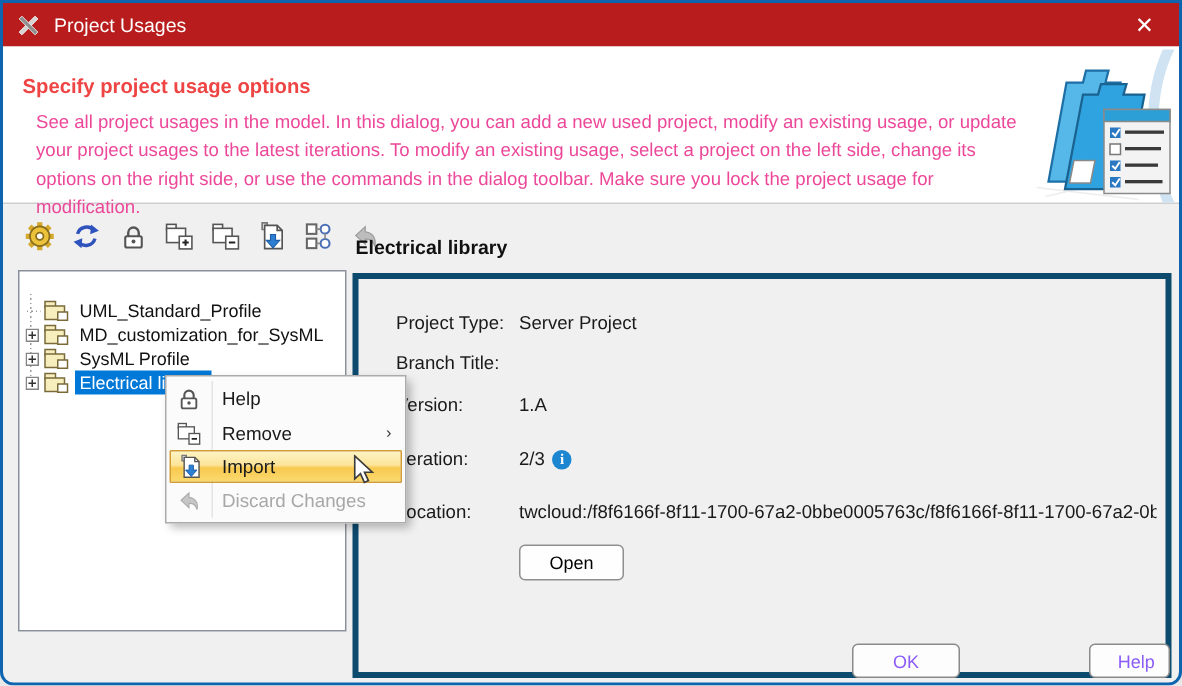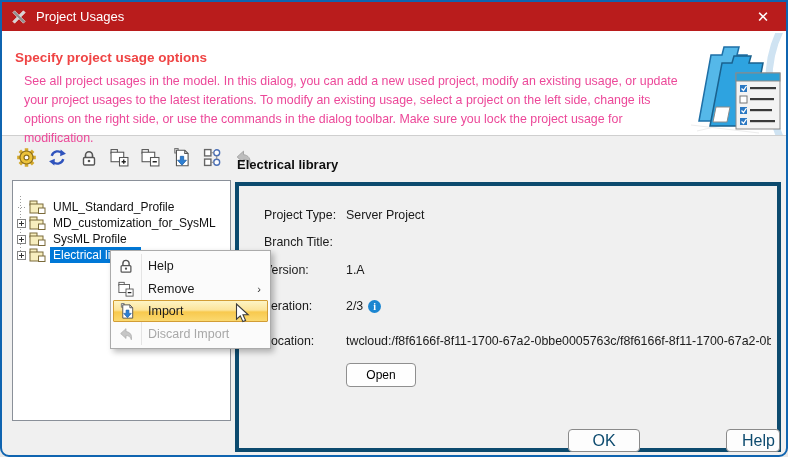--- a/index.html
+++ b/index.html
@@ -49,21 +49,21 @@
   .f-lbl { width:82px; flex:0 0 auto; }
   .f-val { overflow:hidden; text-overflow:clip; }
   .info-ic { display:inline-block; width:13px; height:13px; border-radius:50%; background:#1c86d1;
              color:#fff; font-size:10px; font-weight:bold; font-family:"Liberation Serif",serif;
              text-align:center; line-height:13px; margin-left:5px; flex:0 0 auto; }
   .open-btn { position:absolute; left:107px; top:177px; width:70px; height:24px; background:#fefefe;
               border:1px solid #8f8f8f; border-radius:4px; font-size:12px; font-family:Liberation Sans, sans-serif; }
 
   
   .btn { position:absolute; top:427px; height:23px; background:#fdfdfd; border:1px solid #8a8a8a;
-         border-radius:4px; font-size:16px; font-family:inherit; color:#0c4a6e; }
+         border-radius:4px; font-size:12px; font-family:inherit; color:#8b5cf6; }
   .btn-ok { left:566px; width:72px; }
   .btn-cancel { left:646px; width:70px; }
   .btn-help { left:724px; width:54px;padding-left:15px; }
 
   
   .menu { position:absolute; left:108px; top:248px; width:161px; background:#fbfbfb;
           border:1px solid #ababab; box-shadow:3px 3px 6px rgba(0,0,0,0.28); padding:3px 0; z-index:50; }
   .menu-sep { position:absolute; left:30px; top:3px; bottom:3px; width:1px; background:#e4e4e4; }
   .mrow { position:relative; height:23px; display:flex; align-items:center; font-size:12.5px; color:#1a1a1a; }
   .micon { width:30px; display:flex; justify-content:center; flex:0 0 auto; }
@@ -318,21 +318,21 @@
       <span class="mlabel">Import</span>
     </div>
 
 
     <div class="mrow disabled">
       <span class="micon">
           <svg width="16" height="16" viewBox="0 0 18 18">
         <path d="M9,3 L3,8.5 L9,14 V10.8 C12,10.6 14.3,12.3 15,15.5 C16.2,10 13.5,6.8 9,6.3 Z" fill="#c6c6c6" stroke="#ababab" stroke-width="0.8"></path>
           </svg>
         </span>
-      <span class="mlabel">Discard Import</span>
+      <span class="mlabel">Discard Changes</span>
     </div>
   </div>
 
   <svg class="cursor" width="15" height="21" viewBox="0 0 15 21">
     <path d="M1.5,1 L1.5,16.2 L5.3,12.8 L7.9,18.6 L10.6,17.4 L8,11.8 L13.2,11.8 Z" fill="#ffffff" stroke="#3c3c3c" stroke-width="1.1"></path>
   </svg>
 
 </div>
 
 </body></html>

